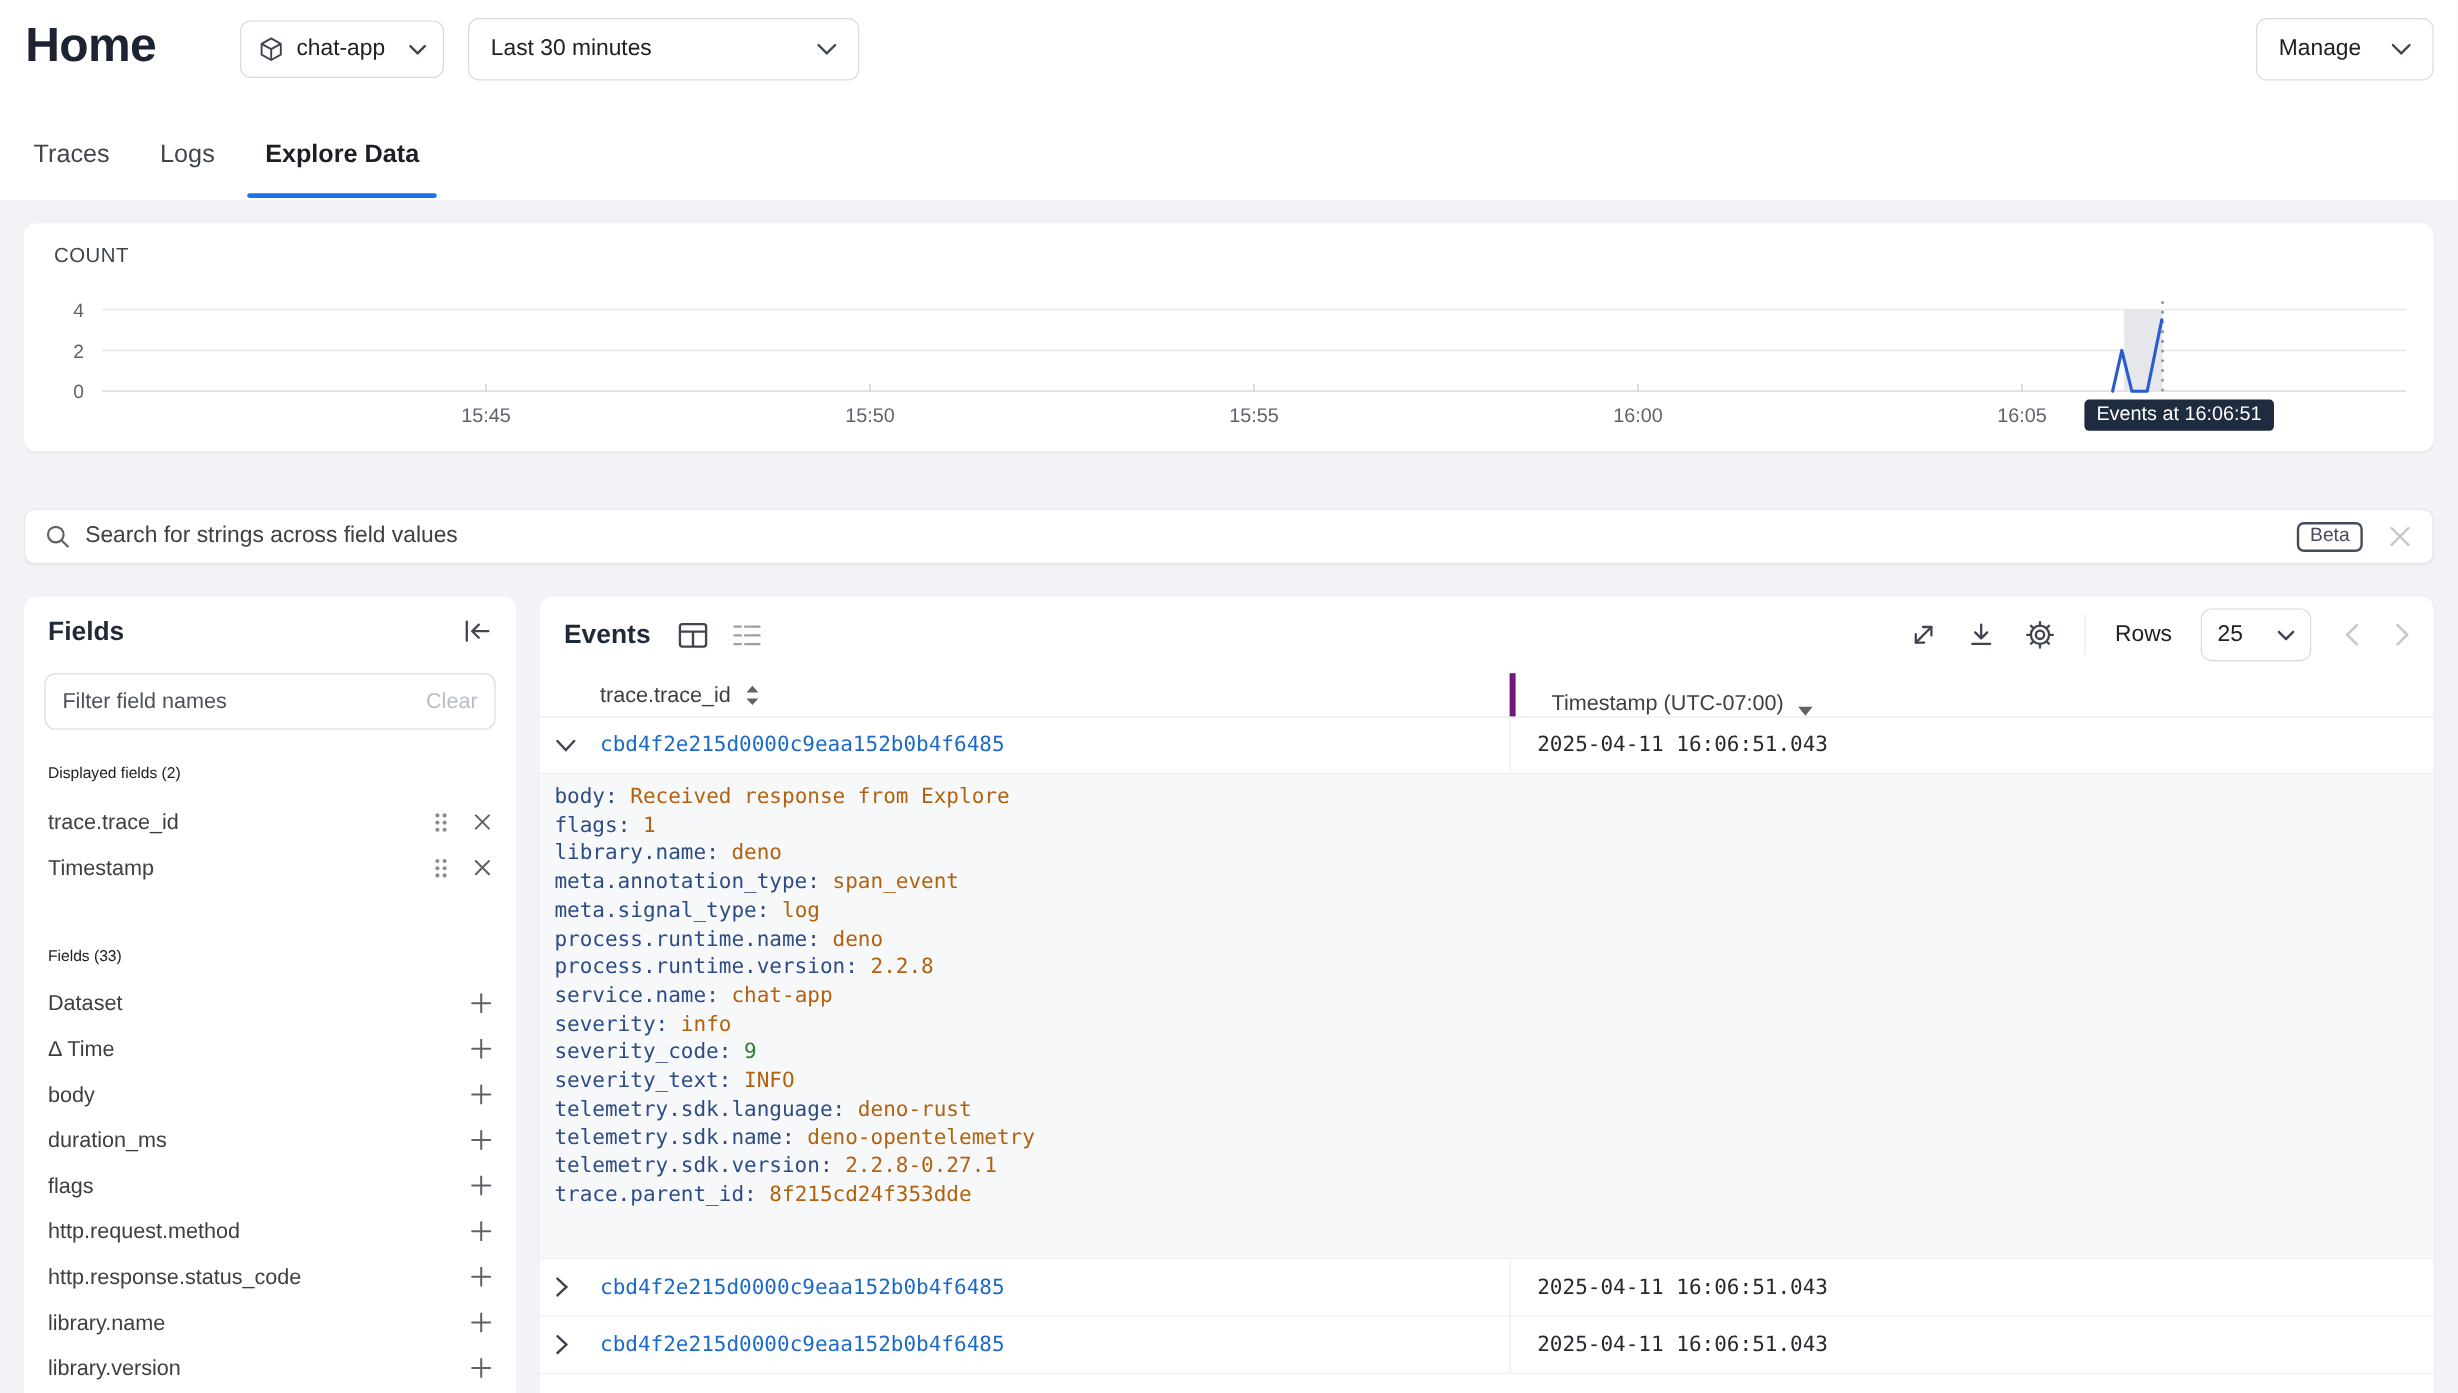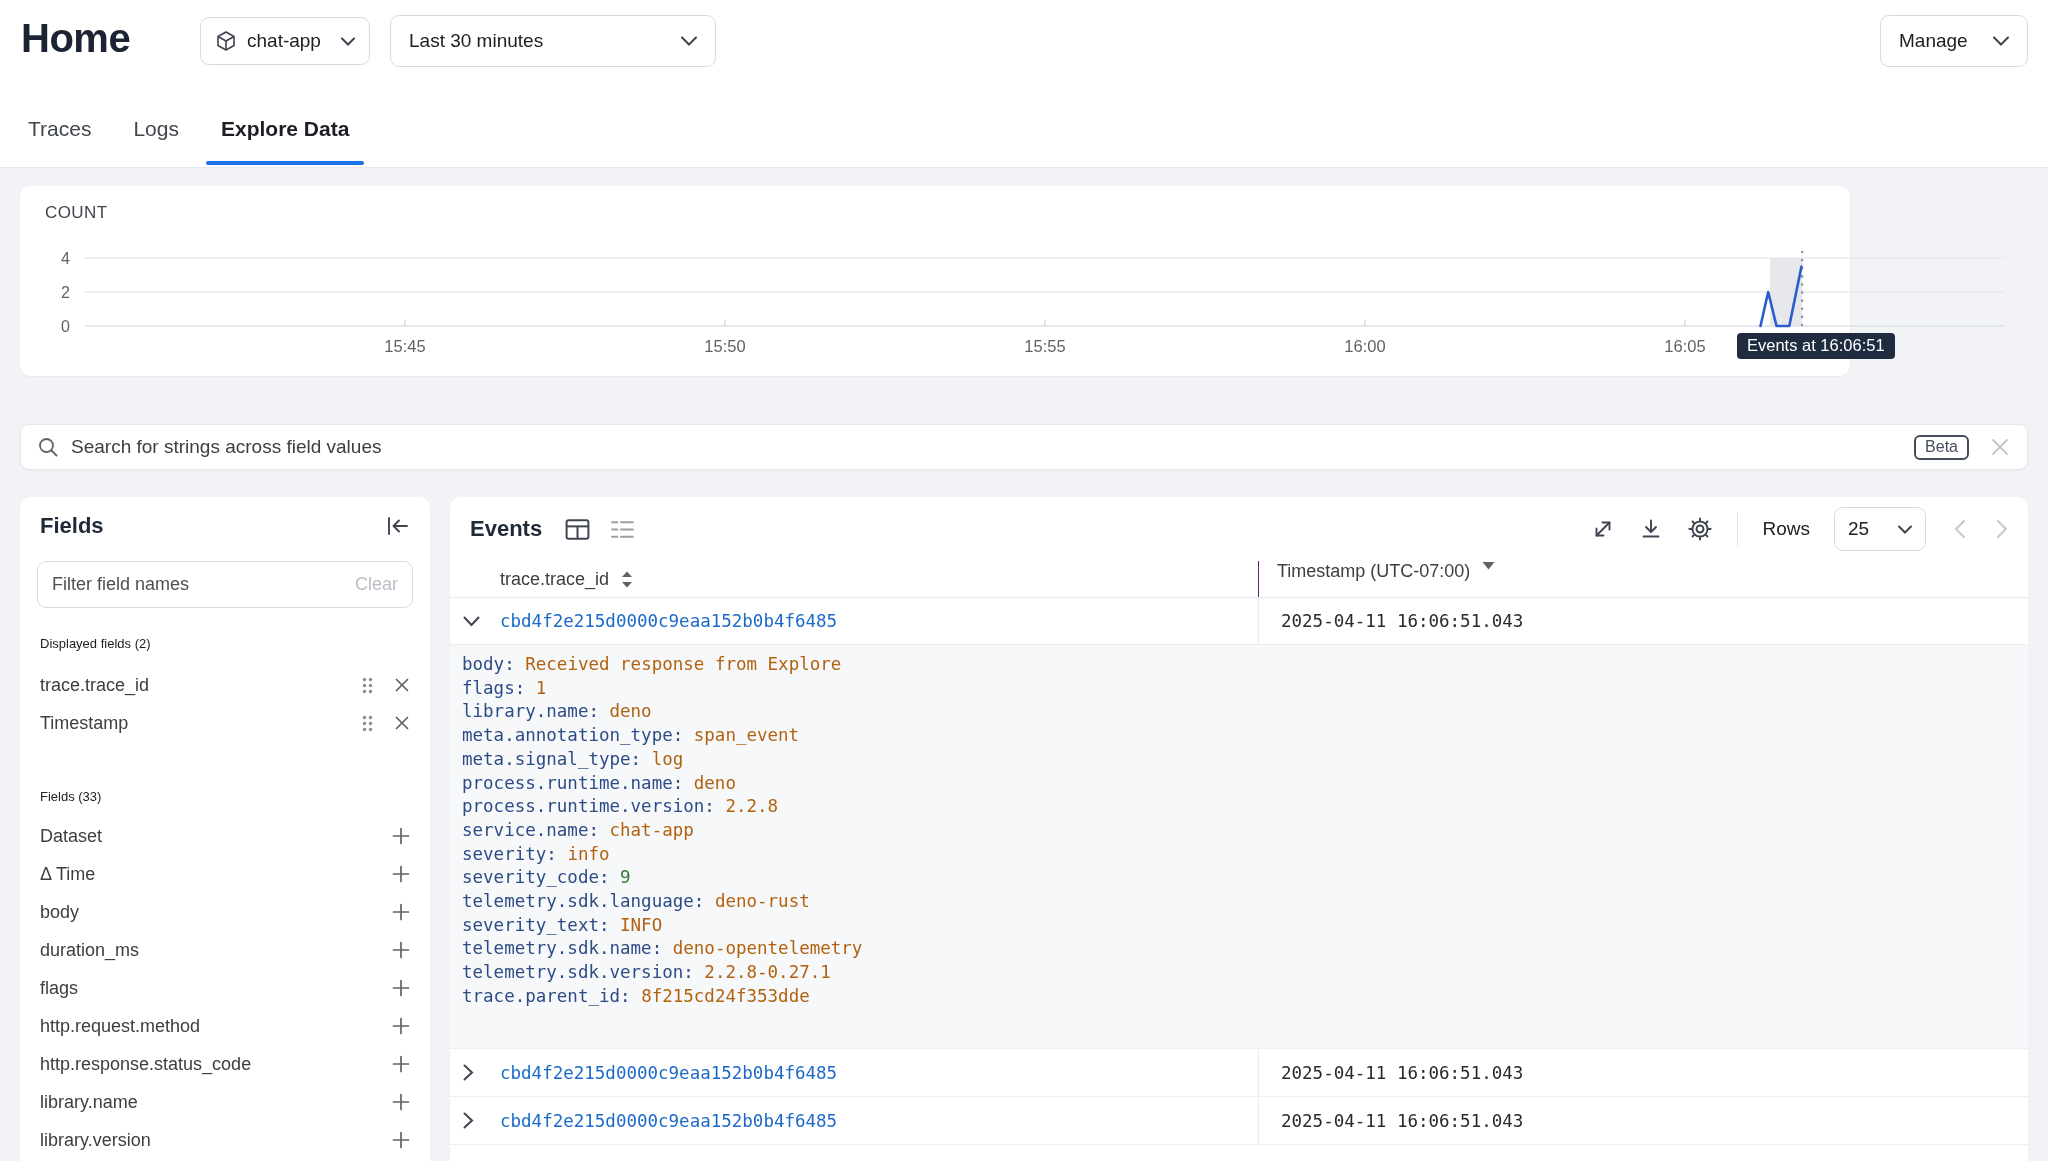--- a/index.html
+++ b/index.html
@@ -20,21 +20,21 @@
   
   .tabsbar { position:absolute; left:0; top:90px; width:2048px; height:78px; background:#fff;
     border-bottom:1px solid #e7eaee; display:flex; padding-left:13px; }
   .tab { position:relative; height:100%; display:flex; align-items:center; padding:0 15px; margin-right:12px;
     font-size:21px; color:#41464d; cursor:pointer; }
   .tab.active { color:#1b1e24; font-weight:700; }
   .tab.active::after { content:""; position:absolute; left:0; right:0; bottom:2px; height:4px;
     background:#1a73e8; border-radius:2px; }
 
   
-  .chart-card { position:absolute; left:20px; top:186px; width:1830px; height:190px; background:#fff;
+  .chart-card { position:absolute; left:20px; top:186px; width:2008px; height:190px; background:#fff;
     border-radius:10px; box-shadow:0 1px 2px rgba(16,24,40,.05); }
   .chart-title { position:absolute; left:25px; top:17px; font-size:17px; font-weight:500; color:#3f4450; letter-spacing:.4px; }
   .chart-svg { position:absolute; left:0; top:0; }
   .chart-tooltip { position:absolute; left:1717px; top:147px; background:#1f2b3e; color:#fff;
     font-size:16.5px; padding:3px 10px 4px; border-radius:4px; white-space:nowrap; }
 
   
   .searchbar { position:absolute; left:20px; top:424px; width:2008px; height:46px; background:#fff;
     border:1px solid #e6e8ec; border-radius:9px; display:flex; align-items:center; padding:0 16px;
     box-shadow:0 1px 2px rgba(16,24,40,.04); }
@@ -73,22 +73,22 @@
   .ehead-right { margin-left:auto; display:flex; align-items:center; gap:24px; }
   .tool { cursor:pointer; display:flex; }
   .vdiv { width:1px; height:34px; background:#e2e5e9; }
   .rows-label { font-size:19px; color:#202124; }
   .rows-select { display:flex; align-items:center; justify-content:space-between; width:92px; height:44px;
     border:1px solid #d7dbe1; border-radius:9px; padding:0 13px; font-size:19px; cursor:pointer; }
   .pager { display:flex; gap:30px; align-items:center; margin-left:4px; }
 
   .thead { position:relative; height:37px; border-bottom:1px solid #e7eaee; font-size:18px; color:#3c4043; }
   .th-trace { position:absolute; left:50px; top:0; bottom:0; display:flex; align-items:center; gap:12px; cursor:pointer; }
-  .th-ts { position:absolute; left:808px; right:0; top:0; bottom:0; border-left:1px solid #701a75;
-    display:flex; align-items:flex-start; gap:12px; padding-left:18px; cursor:pointer; }
+  .th-ts { position:absolute; left:808px; right:0; top:0; bottom:0; border-left:5px solid #701a75;
+    display:flex; align-items:flex-end; gap:12px; padding-left:30px; cursor:pointer; }
 
   .trow { position:relative; height:47px; border-bottom:1px solid #edeff2; }
   .trow:last-of-type { }
   .rchev { position:absolute; left:13px; top:0; bottom:0; display:flex; align-items:center; cursor:pointer; }
   .tlink { position:absolute; left:50px; top:0; bottom:0; display:flex; align-items:center;
     color:#1b6ac9; font-size:17.5px; cursor:pointer; text-decoration:none; }
   .tscell { position:absolute; left:808px; right:0; top:0; bottom:0; border-left:1px solid #e9ebee;
     display:flex; align-items:center; padding-left:22px; font-size:17.5px; color:#26292e; }
 
   .detail { height:404px; background:#f7f8fa; border-bottom:1px solid #edeff2; padding:8px 0 0 12px; }
@@ -471,22 +471,22 @@
     <div class="dline"><span class="dk">body</span><span class="dv">Received response from Explore</span></div>
     <div class="dline"><span class="dk">flags</span><span class="dv">1</span></div>
     <div class="dline"><span class="dk">library.name</span><span class="dv">deno</span></div>
     <div class="dline"><span class="dk">meta.annotation_type</span><span class="dv">span_event</span></div>
     <div class="dline"><span class="dk">meta.signal_type</span><span class="dv">log</span></div>
     <div class="dline"><span class="dk">process.runtime.name</span><span class="dv">deno</span></div>
     <div class="dline"><span class="dk">process.runtime.version</span><span class="dv">2.2.8</span></div>
     <div class="dline"><span class="dk">service.name</span><span class="dv">chat-app</span></div>
     <div class="dline"><span class="dk">severity</span><span class="dv">info</span></div>
     <div class="dline"><span class="dk">severity_code</span><span class="dv num">9</span></div>
+    <div class="dline"><span class="dk">severity_text</span><span class="dv">INFO</span></div>
     <div class="dline"><span class="dk">telemetry.sdk.language</span><span class="dv">deno-rust</span></div>
-    <div class="dline"><span class="dk">severity_text</span><span class="dv">INFO</span></div>
     <div class="dline"><span class="dk">telemetry.sdk.name</span><span class="dv">deno-opentelemetry</span></div>
     <div class="dline"><span class="dk">telemetry.sdk.version</span><span class="dv">2.2.8-0.27.1</span></div>
     <div class="dline"><span class="dk">trace.parent_id</span><span class="dv">8f215cd24f353dde</span></div>
   </div>
 
   <div class="trow" style="height:48px">
     <span class="rchev">
       <svg width="11" height="17" viewBox="0 0 11 17" fill="none" stroke="#3f4450" stroke-width="2" stroke-linecap="round">
           <polyline points="1.5,1.5 9,8.5 1.5,15.5"></polyline>
         </svg>

